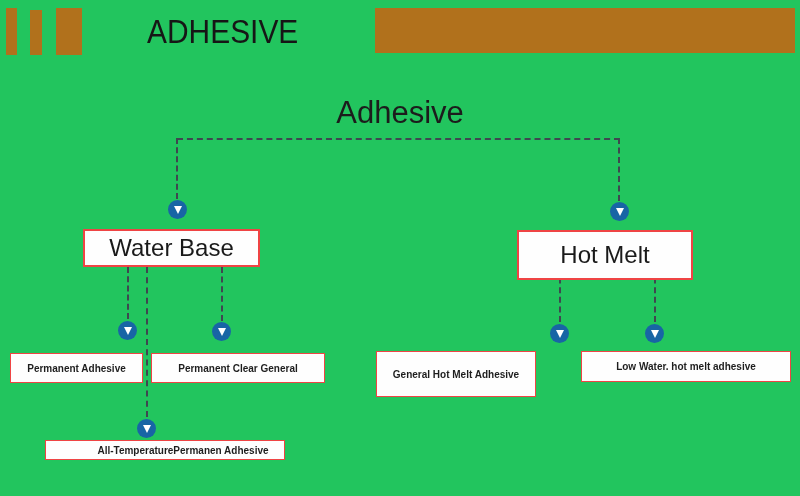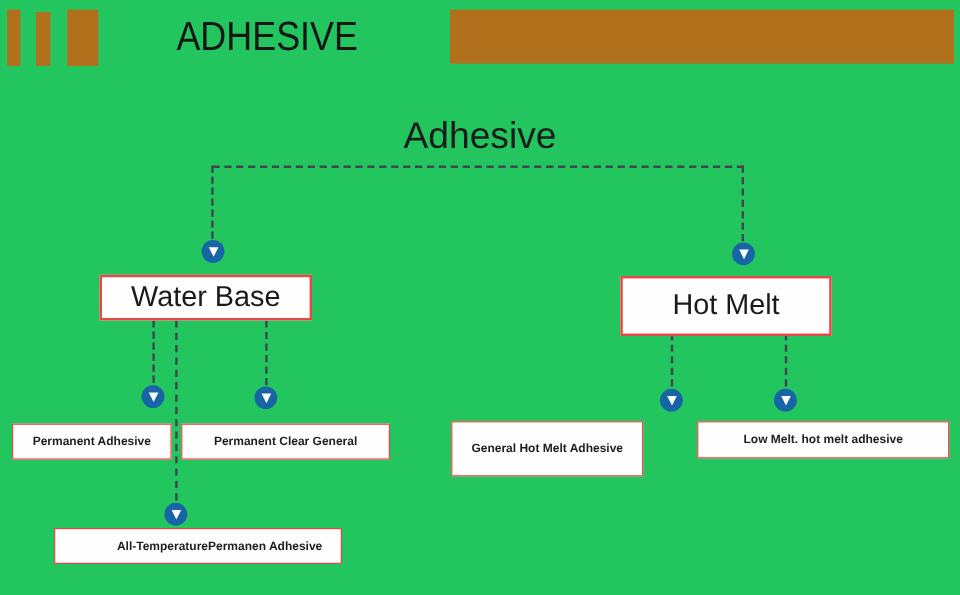--- a/index.html
+++ b/index.html
@@ -69,21 +69,21 @@
     display:flex; align-items:center; justify-content:center;
     white-space:nowrap;
   }
   .node.lg { font-size:24px; color:#1a1a1a; }
   .node.sm { border-width:1.5px; font-size:10px; font-weight:600; color:#1e1e1e; }
 
   .n-water-base { left:83px;  top:229px; width:177px; height:38px; }
   .n-hot-melt   { left:517px; top:230px; width:176px; height:50px; }
   .n-permanent  { left:10px;  top:353px; width:133px; height:30px; }
   .n-perm-clear { left:151px; top:353px; width:174px; height:30px; }
-  .n-all-temp   { left:45px;  top:440px; width:240px; height:30px;padding-left:36px; }
+  .n-all-temp   { left:45px;  top:440px; width:240px; height:20px;padding-left:36px; }
   .n-general-hm { left:376px; top:351px; width:160px; height:46px; }
   .n-low-temp   { left:581px; top:351px; width:210px; height:31px; }
 </style>
 </head>
 <body>
 
 <div class="stage">
 
   <div class="accent-bar bar-1"></div>
   <div class="accent-bar bar-2"></div>
@@ -123,15 +123,15 @@
   <div class="arrow-circle ac-7">
       <span class="tri"></span>
     </div>
 
   <div class="node lg n-water-base">Water Base</div>
   <div class="node lg n-hot-melt">Hot Melt</div>
   <div class="node sm n-permanent">Permanent Adhesive</div>
   <div class="node sm n-perm-clear">Permanent Clear General</div>
   <div class="node sm n-all-temp">All-TemperaturePermanen Adhesive</div>
   <div class="node sm n-general-hm">General Hot Melt Adhesive</div>
-  <div class="node sm n-low-temp">Low Melt. hot melt adhesive</div>
+  <div class="node sm n-low-temp">Low Water. hot melt adhesive</div>
 
 </div>
 
 </body></html>

